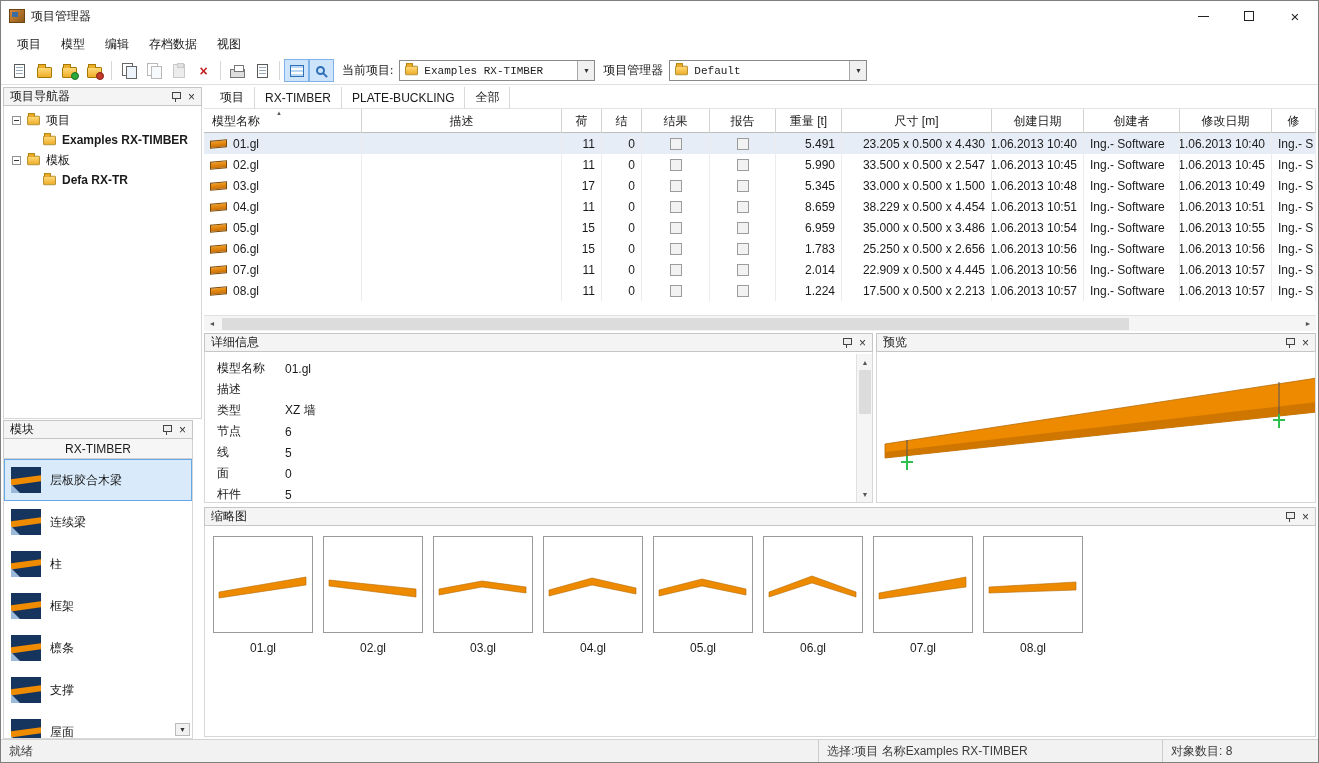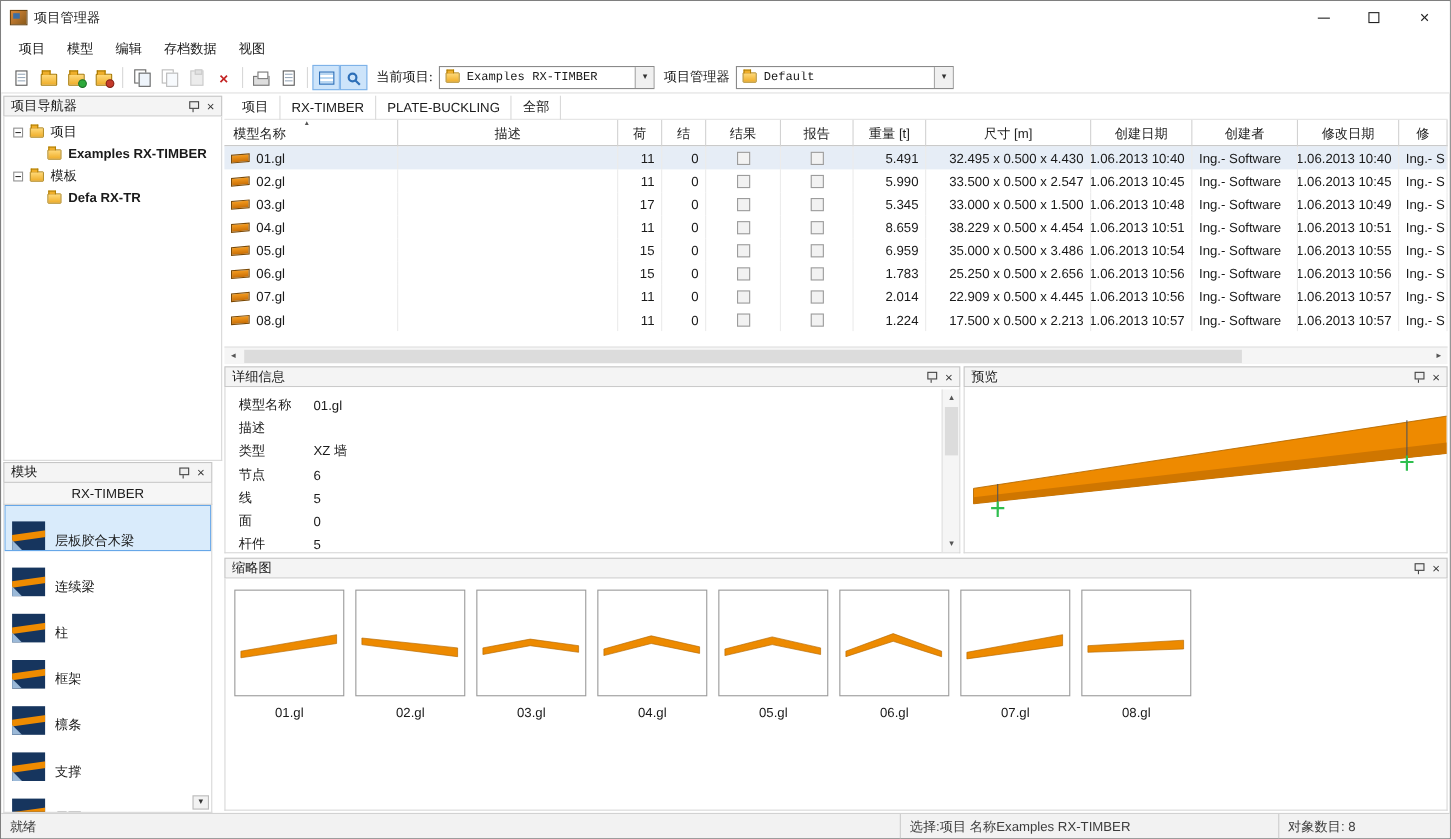--- a/index.html
+++ b/index.html
@@ -66,21 +66,21 @@
   .tree-row { display:flex; align-items:center; height:20px; gap:5px; padding-left:8px; white-space:nowrap; }
   .tree-row.child { padding-left:38px; }
   .tree-row.bold { font-weight:bold; }
   .exp { width:9px; height:9px; border:1px solid #919191; background:#fff; position:relative; flex:none; }
   .exp::before { content:""; position:absolute; left:1px; top:3px; width:5px; height:1px; background:#333; }
 
   
   .mod-panel { position:absolute; left:2px; top:419px; width:190px; height:319px; background:#fff; }
   .mod-cat { height:20px; border:1px solid #d0d0d0; border-top:none; background:#f6f6f6; display:flex; align-items:center; justify-content:center; }
   .mod-list { position:absolute; top:39px; left:0; right:0; bottom:0; border:1px solid #d7d7d7; border-top:none; overflow:hidden; background:#fff; }
-  .mod-item { display:flex; align-items:flex-end; gap:9px; height:42px; padding:0 6px; border:1px solid transparent; }
+  .mod-item { display:flex; align-items:center; gap:9px; height:42px; padding:0 6px; border:1px solid transparent; }
   .mod-item.sel { background:#d9ebfb; border-color:#66a7e8; }
   .mod-ico { width:30px; height:26px; background:#16355e; position:relative; overflow:hidden; flex:none; }
   .mod-ico::before { content:""; position:absolute; left:-4px; top:10px; width:42px; height:6px; background:#ee8b00; transform:rotate(-8deg); }
   .mod-ico::after { content:""; position:absolute; left:0; bottom:0; border-left:9px solid #9bb9d8; border-top:9px solid transparent; width:0; height:0; }
   .mod-scroll { position:absolute; right:2px; bottom:2px; width:15px; height:13px; border:1px solid #bbb; background:#f2f2f2; font-size:7px; color:#333; display:flex; align-items:center; justify-content:center; }
 
   
   .tabs-row { position:absolute; left:203px; top:86px; right:2px; height:22px; background:#fff; display:flex; align-items:center; border-bottom:1px solid #e2e2e2; padding-left:6px; }
   .tab { padding:0 10px; height:22px; display:flex; align-items:center; border-right:1px solid #d9d9d9; }
 
@@ -315,21 +315,21 @@
       <div class="td"></div>
       <div class="td num">11</div>
       <div class="td num">0</div>
       <div class="td ctr">
           <span class="cb"></span>
         </div>
       <div class="td ctr">
           <span class="cb"></span>
         </div>
       <div class="td num">5.491</div>
-      <div class="td num">32.495 x 0.500 x 4.430</div>
+      <div class="td num">23.205 x 0.500 x 4.430</div>
       <div class="td num">1.06.2013 10:40</div>
       <div class="td">Ing.- Software</div>
       <div class="td num">1.06.2013 10:40</div>
       <div class="td">Ing.- S</div>
     </div>
 
     <div class="tgrid trow">
       <div class="td">
           <span class="beam-ico"></span>
           <span>02.gl</span>

